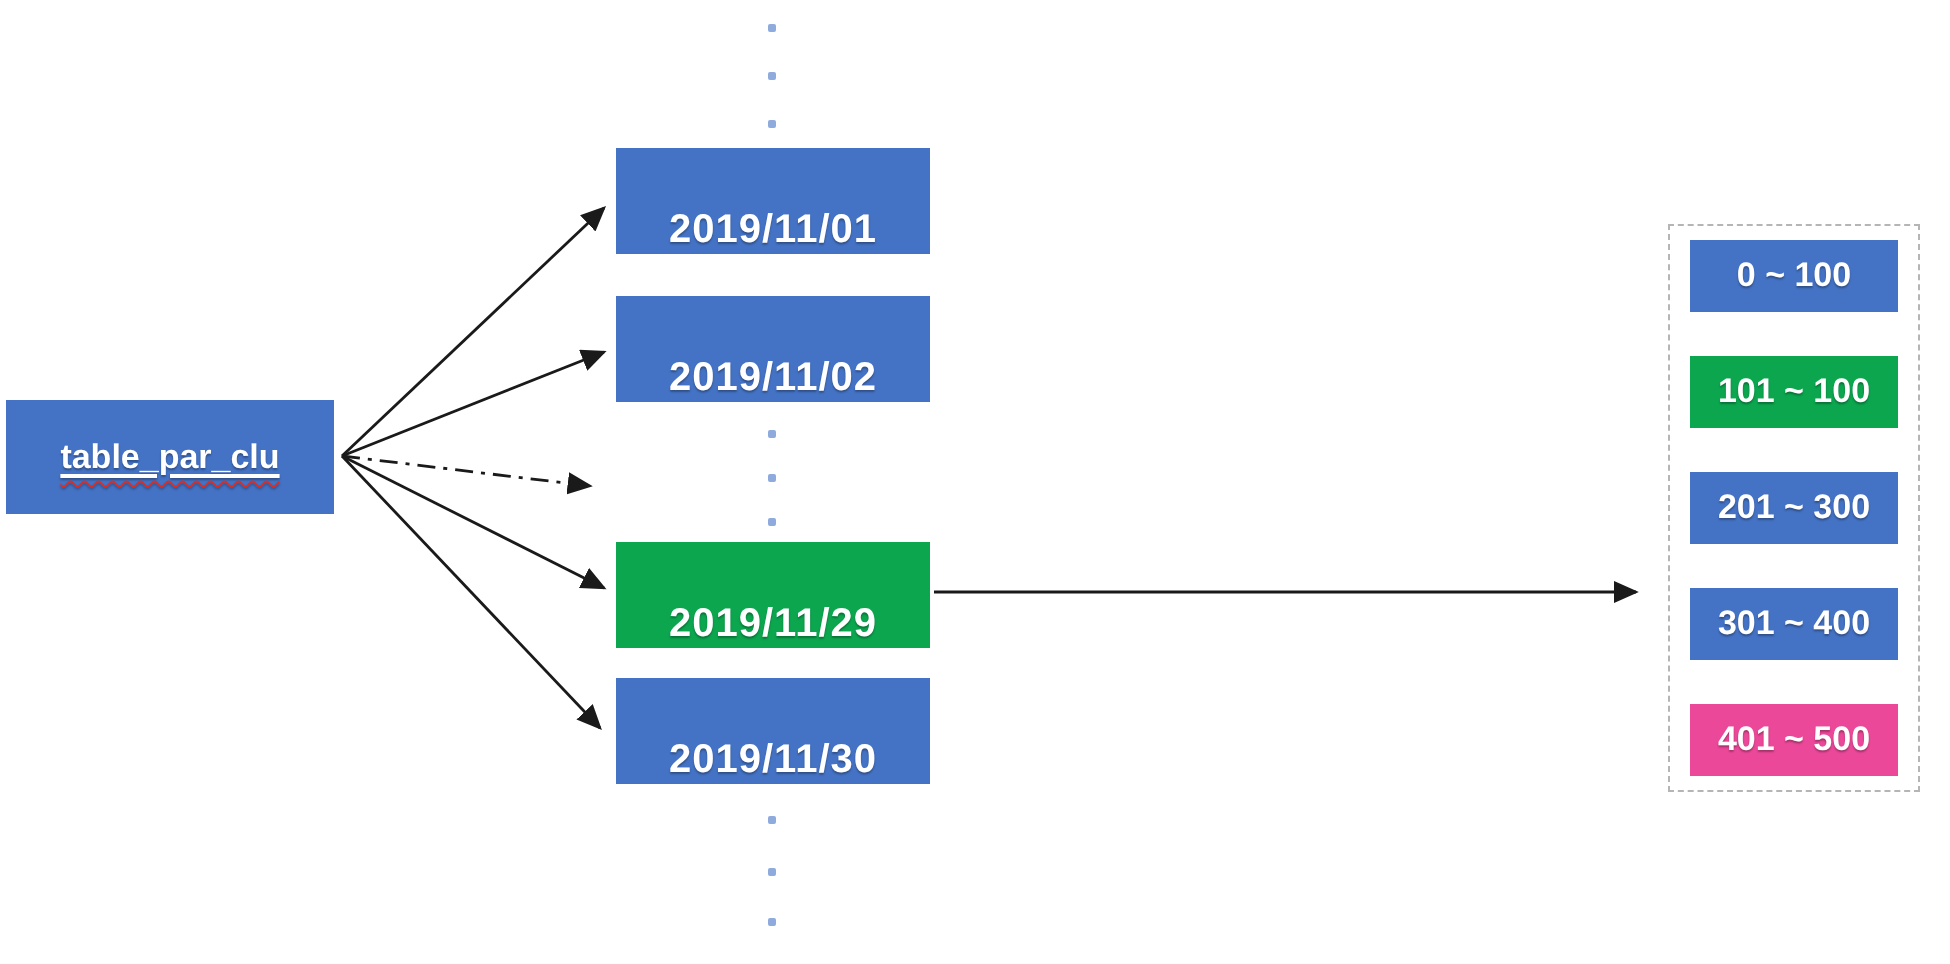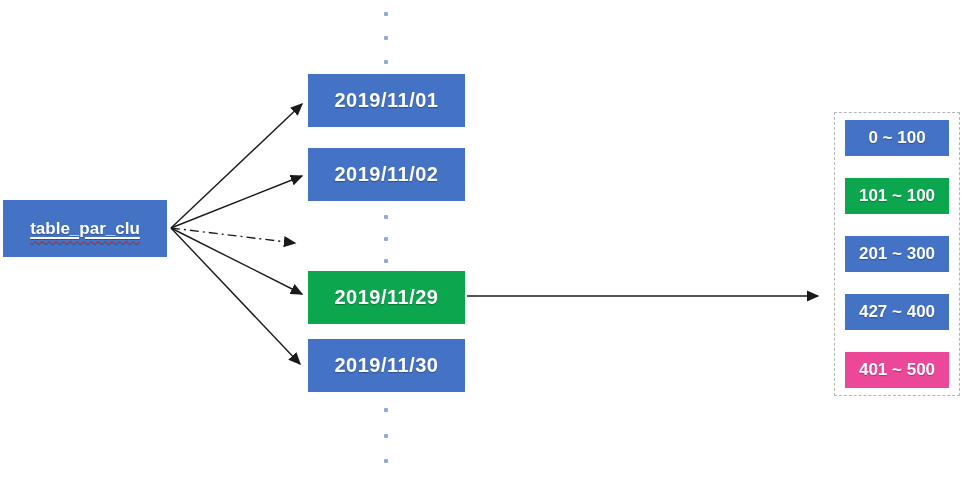--- a/index.html
+++ b/index.html
@@ -7,21 +7,21 @@
     position:relative; width:975px; height:482px; background:#ffffff; overflow:hidden;
     font-family:"Liberation Sans","DejaVu Sans",sans-serif;
   }
   
   .box {
     position:absolute; display:flex; align-items:center; justify-content:center;
     color:#ffffff; font-weight:700; box-sizing:border-box;
     text-shadow:0 1px 1px rgba(0,0,0,0.30);
   }
   .src-box   { left:3px; top:200px; width:164px; height:57px; font-size:17px; }
-  .partition { left:308px; width:157px; height:53px; font-size:20px; letter-spacing:0.5px; }
+  .partition { left:308px; width:157px; height:53px; font-size:20px; letter-spacing:0.5px;align-items:flex-end; }
   .p0 { top:74px; } .p1 { top:148px; } .p2 { top:271px; } .p3 { top:339px; }
 
   
   .wavy-red   { text-decoration:underline wavy var(--wavy-red); text-underline-offset:6px; text-decoration-thickness:1px; }
   .ul-solid-w { text-decoration:underline; text-decoration-thickness:1.5px; text-underline-offset:3px; }
 
   
   .dot { position:absolute; width:4px; height:4px; background:var(--dot); border-radius:1px; }
 
   
@@ -109,20 +109,20 @@
     <div class="cluster-box" style="background: rgb(68, 114, 196);">
         <span>0 ~ 100</span>
       </div>
     <div class="cluster-box" style="background: rgb(12, 166, 79);">
         <span>101 ~ 100</span>
       </div>
     <div class="cluster-box" style="background: rgb(68, 114, 196);">
         <span>201 ~ 300</span>
       </div>
     <div class="cluster-box" style="background: rgb(68, 114, 196);">
-        <span>427 ~ 400</span>
+        <span>301 ~ 400</span>
       </div>
     <div class="cluster-box" style="background: #ec4899; align-items: center;">
         <span>401 ~ 500</span>
       </div>
   </div>
 
 </div>
 
 </body></html>

